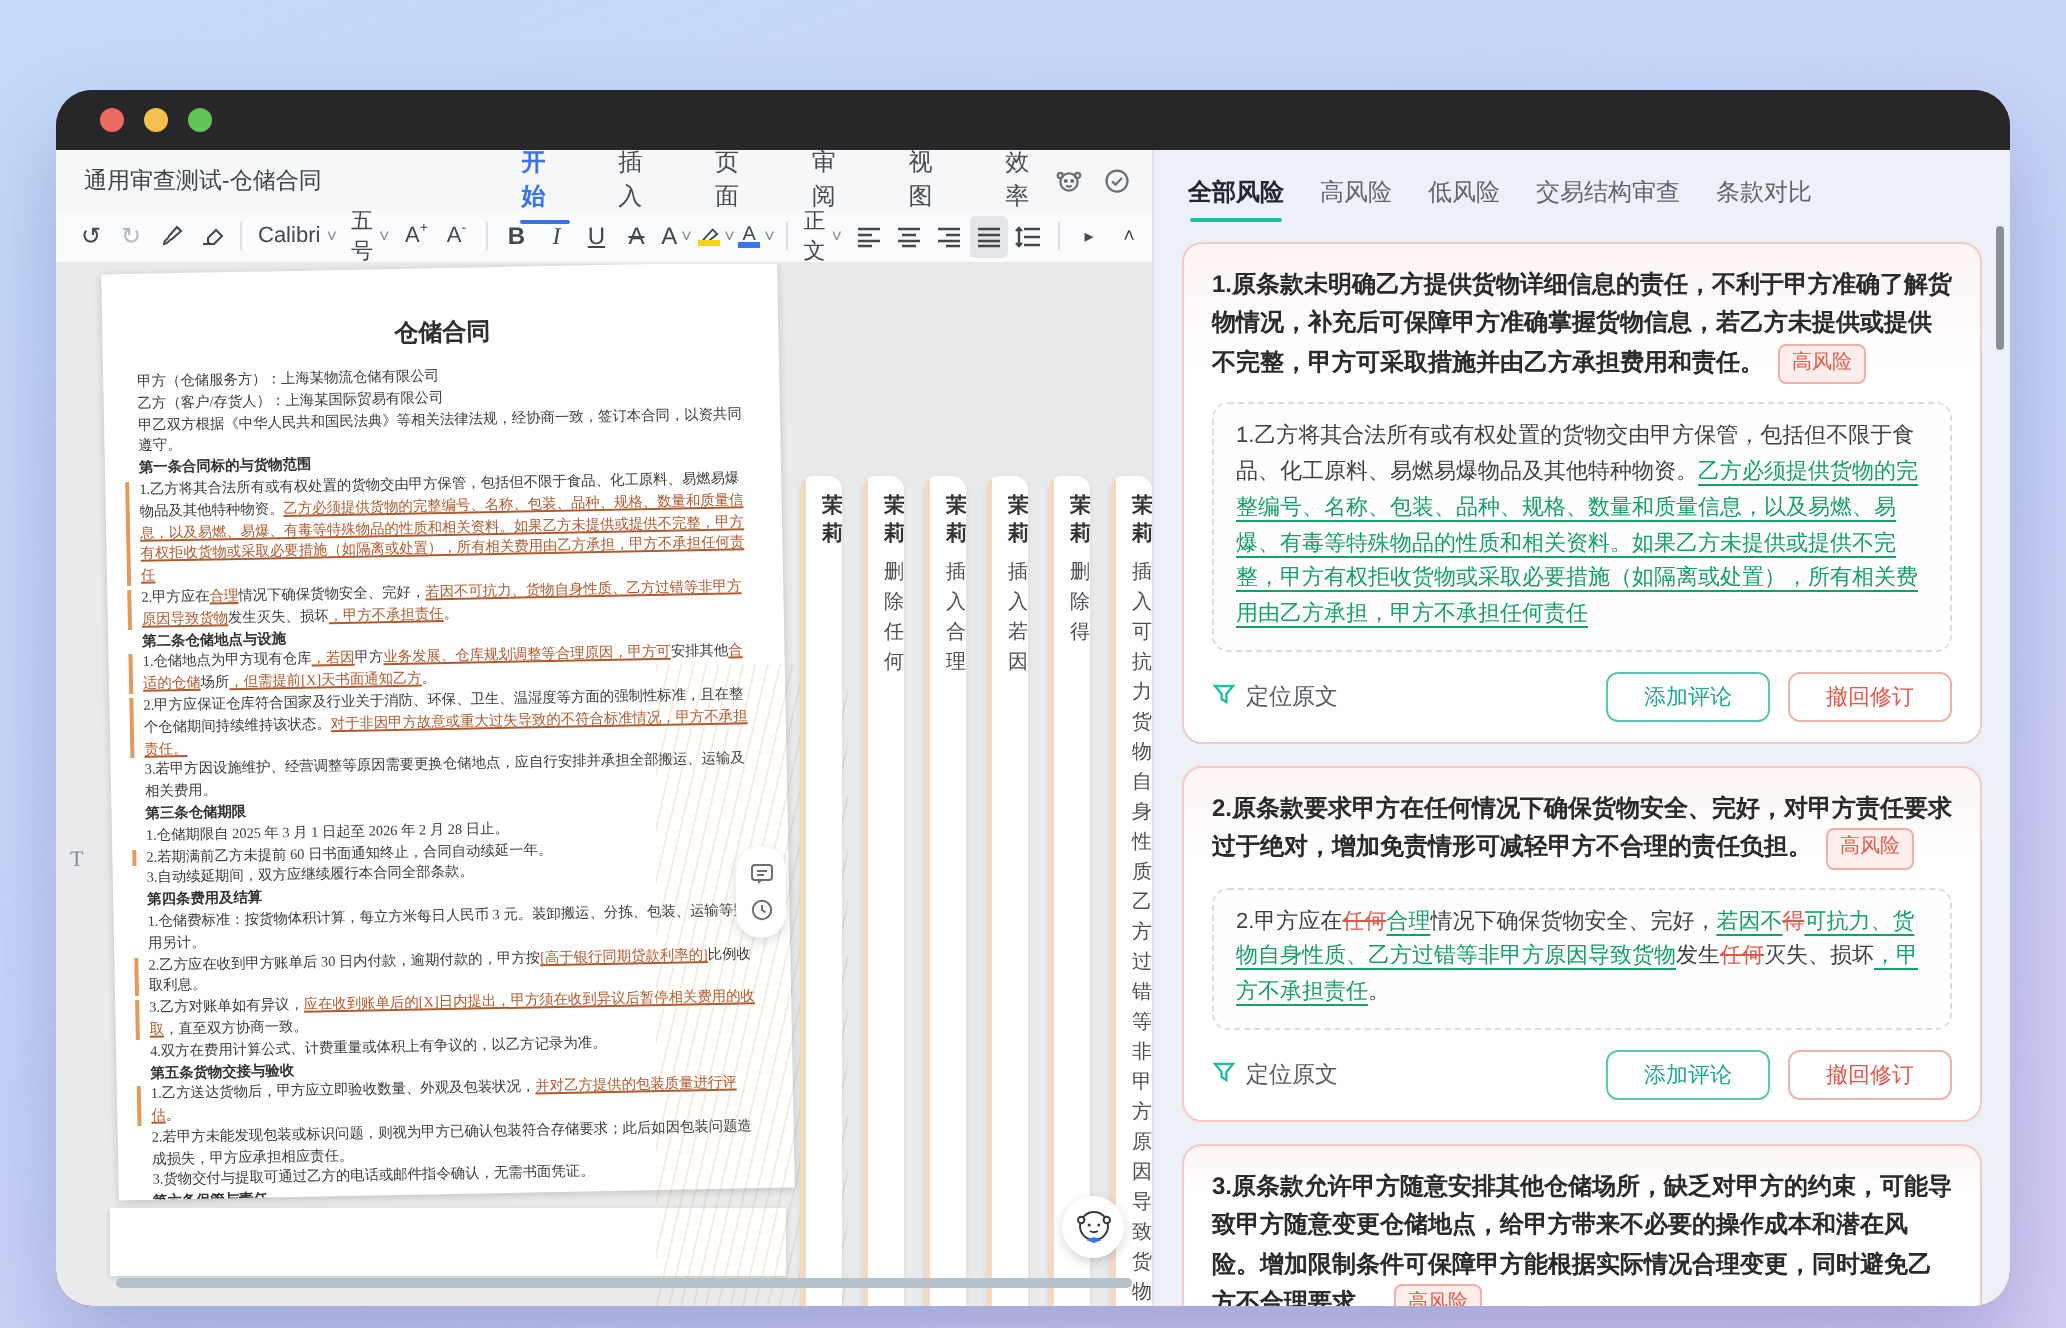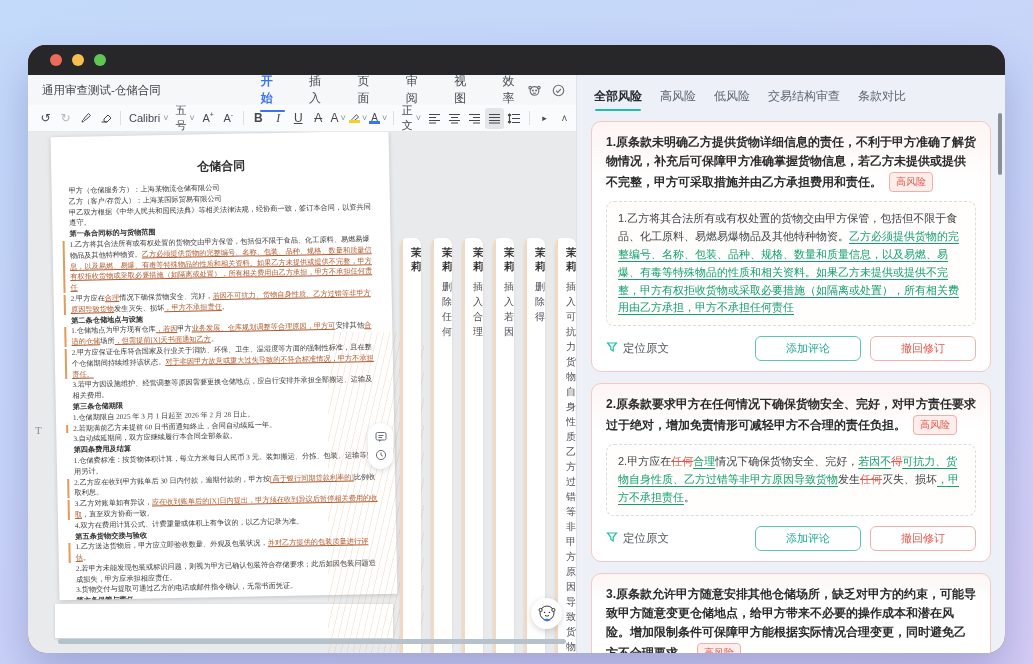--- a/index.html
+++ b/index.html
@@ -87,21 +87,21 @@
   .risk-scroll { position:absolute; top:44px; bottom:0; left:0; right:0; padding:2px 14px 0 14px; display:flex; flex-direction:column; gap:11px; overflow:hidden; }
   .risk-card { background:linear-gradient(180deg,#fdf5f4 0%,#ffffff 26%); border:1px solid #f2c9c3; border-radius:10px; padding:11px 14px 10px 14px; flex:none; }
   .risk-title { font-size:12px; line-height:1.62; font-weight:bold; color:#2b2b2b; }
   .badge-high { display:inline-block; font-size:10px; font-weight:normal; color:#e4574a; background:#fdeeec; border:1px solid #f0b0a8; border-radius:4px; padding:1px 6px; margin-left:7px; vertical-align:1px; white-space:nowrap; }
   .excerpt { border:1px dashed #dcdcda; border-radius:8px; background:#fffefd; margin-top:9px; padding:8px 11px; font-size:11px; line-height:1.62; color:#3e4146; }
   .seg-ins { color:#13a06c; text-decoration:underline; text-underline-offset:2.5px; }
   .seg-del { color:#e4574a; text-decoration:line-through; }
   .risk-footer { display:flex; justify-content:space-between; align-items:center; margin-top:10px; }
   .locate { display:flex; align-items:flex-start; gap:5px; font-size:11.5px; color:#565b63; cursor:default; }
   .btn-row { display:flex; gap:9px; }
-  .btn { font-size:11px; padding:4px 30px; border-radius:6px; background:#fff; cursor:default; }
+  .btn { font-size:11px; padding:4px 18px; border-radius:6px; background:#fff; cursor:default; }
   .btn.teal { border:1px solid #5cc6b1; color:#1daa92; }
   .btn.red { border:1px solid #eeb3ac; color:#e4574a; }
   .v-thumb { position:absolute; right:3px; top:38px; width:4px; height:62px; background:#898f98; border-radius:2px; z-index:5; }
 </style>
 </head>
 <body>
 
 <div class="window">
   <div class="titlebar">
     <span class="tl red"></span>

